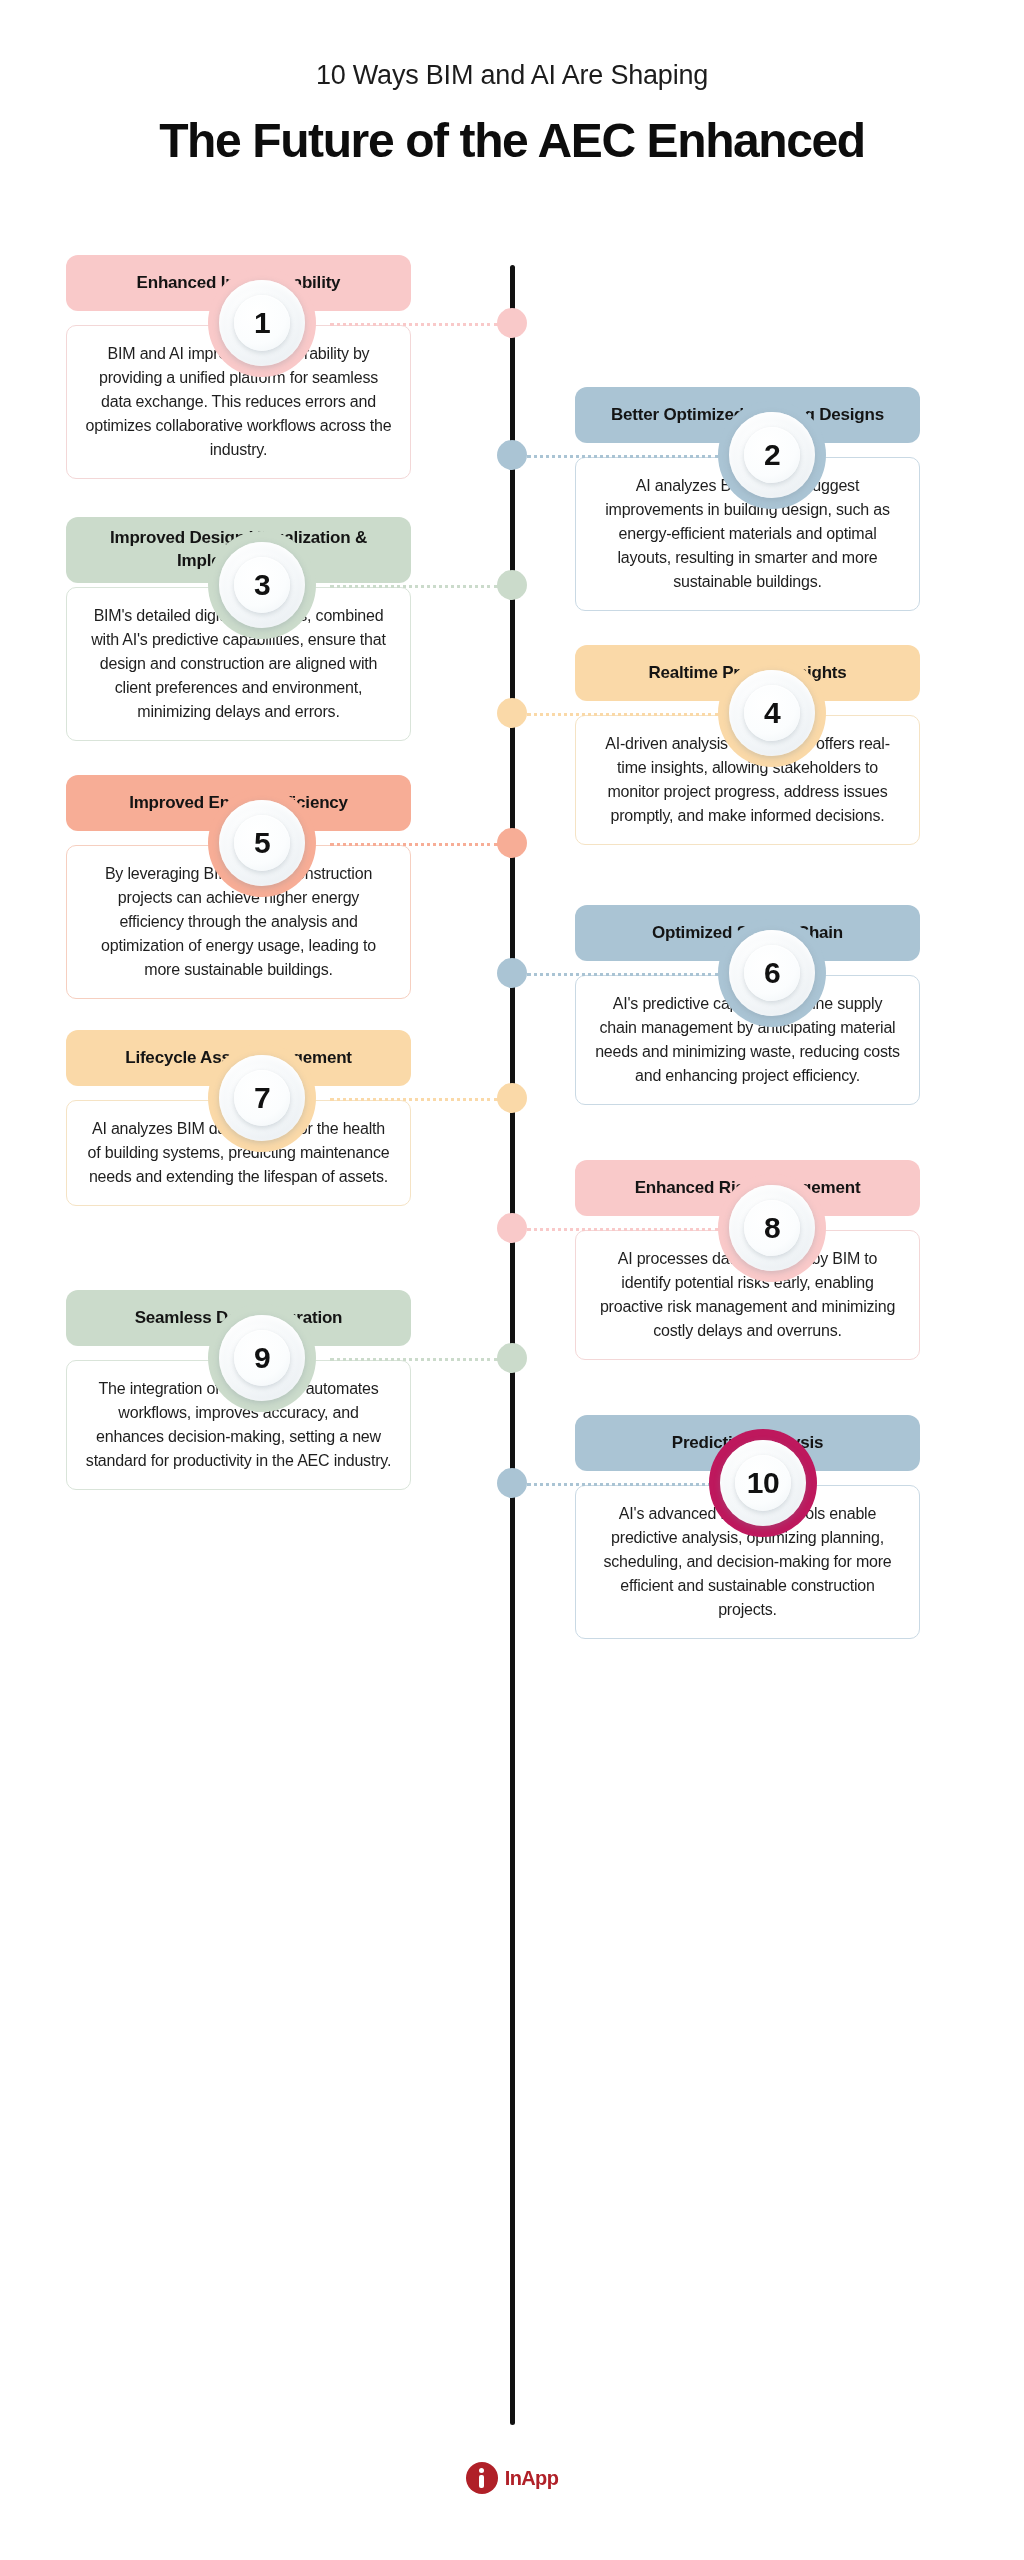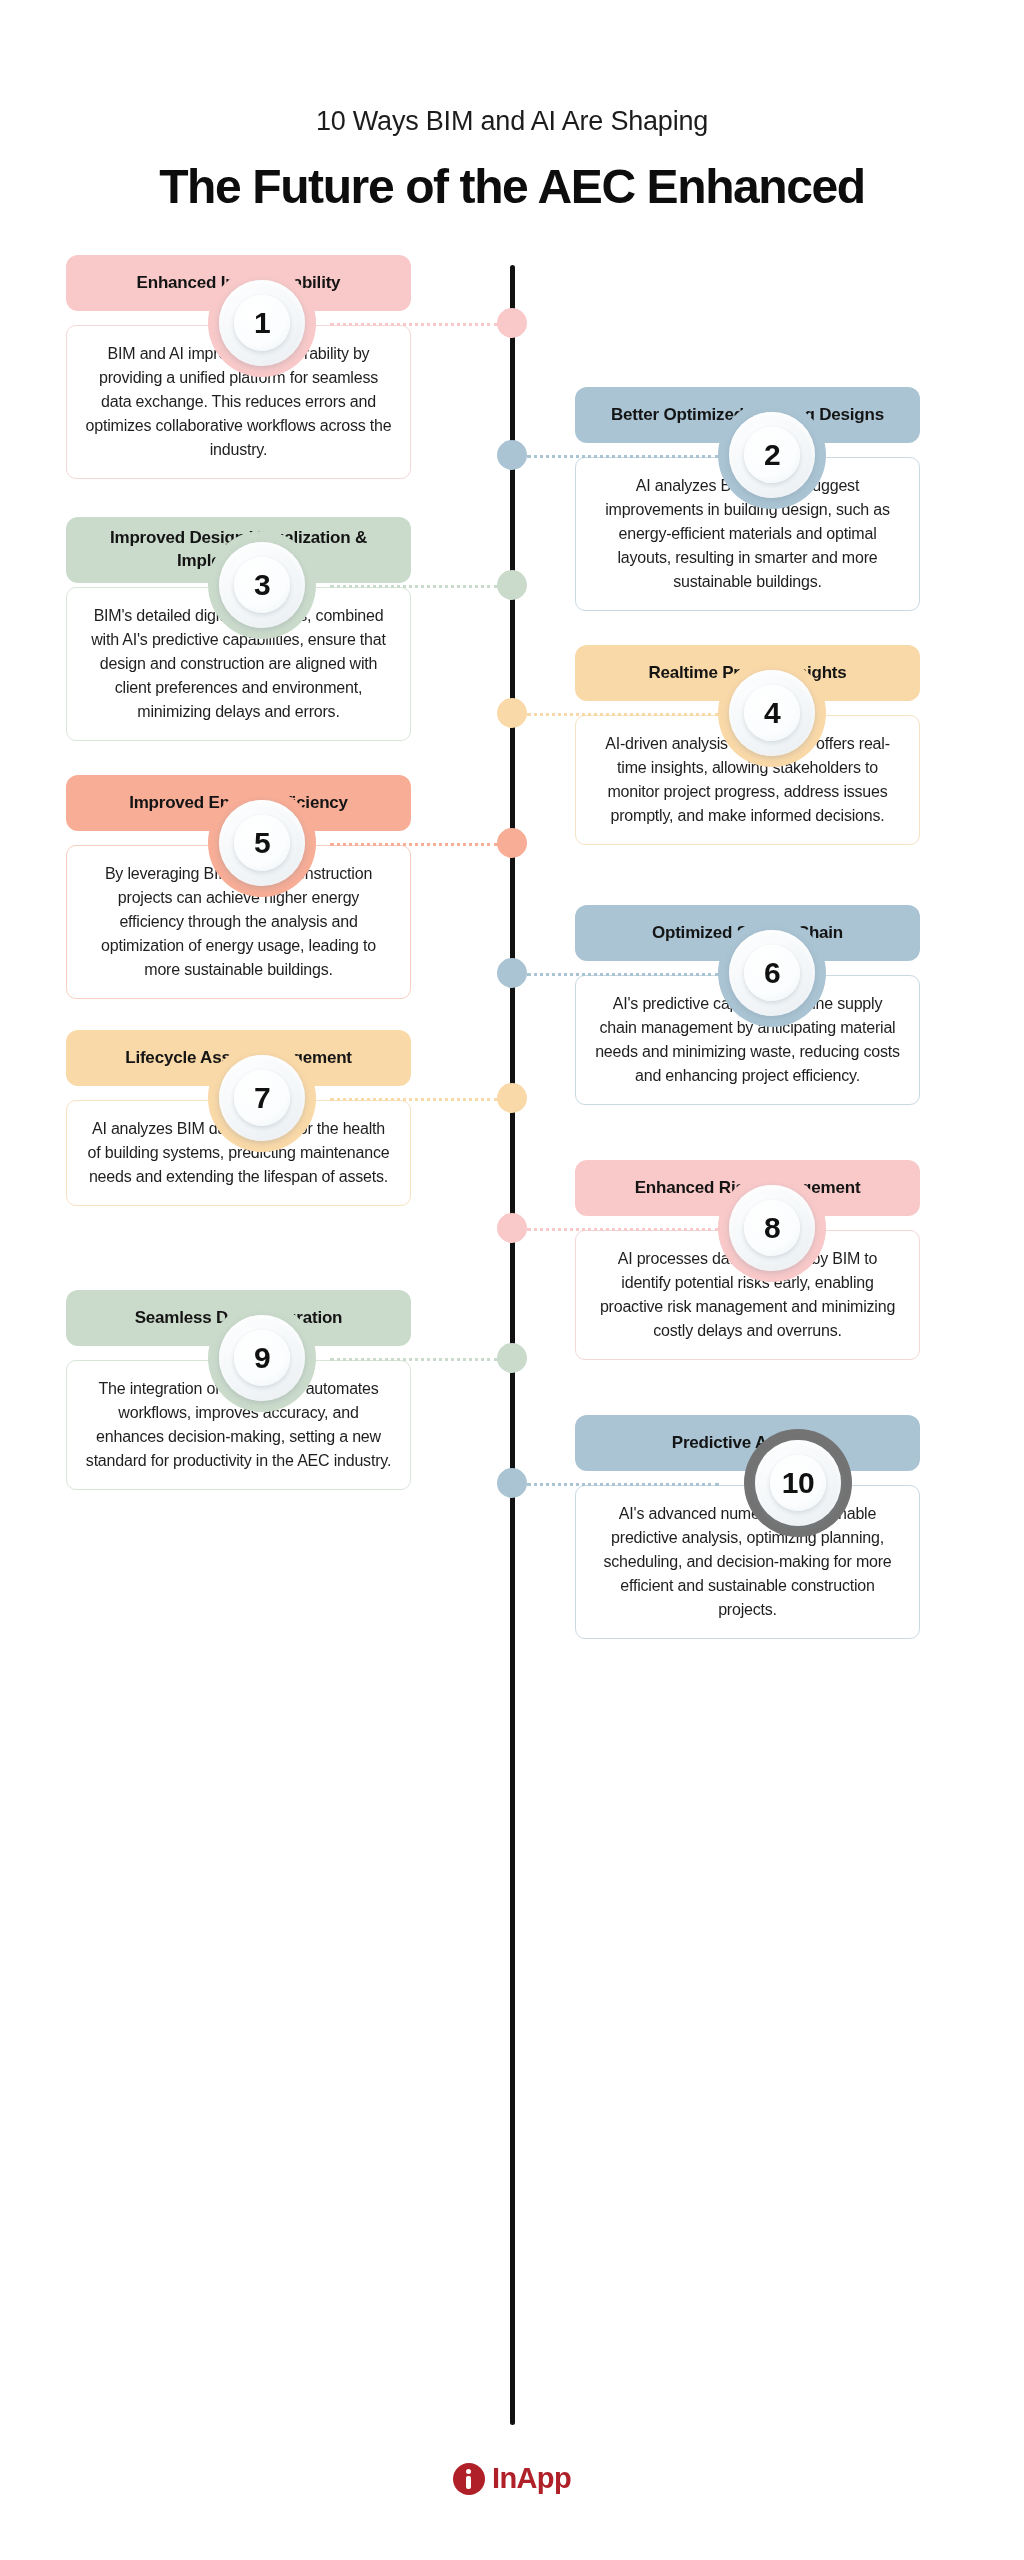--- a/index.html
+++ b/index.html
@@ -9,21 +9,21 @@
     height: 2560px;
     background: #ffffff;
     font-family: "Liberation Sans", sans-serif;
     position: relative;
     overflow: hidden;
   }
 
   
   .header {
     width: 100%;
-    padding-top: 106px;
+    padding-top: 60px;
     text-align: center;
   }
   .header-eyebrow {
     font-size: 27px;
     font-weight: 400;
     color: #1c1c1c;
     letter-spacing: -0.2px;
   }
   .header-title {
     font-size: 48px;
@@ -173,21 +173,21 @@
     content: "";
     position: absolute;
     left: 13px;
     top: 13px;
     width: 5px;
     height: 13px;
     border-radius: 2px;
     background: #ffffff;
   }
   .logo-text {
-    font-size: 29px;
+    font-size: 20px;
     font-weight: 700;
     color: #b02028;
     letter-spacing: -0.6px;
   }
 </style>
 </head>
 <body>
 
 <div class="header">
   <div class="header-eyebrow">10 Ways BIM and AI Are Shaping</div>
@@ -312,21 +312,21 @@
           <div class="num">9</div>
         </div>
         <div class="spine-dot" style="top: 53px; background: rgb(203, 219, 203);"></div>
         <div class="connector" style="top: 68px; left: 330px; width: 168px; border-top-color: rgb(203, 219, 203);"></div>
       </div>
       <div class="row" style="top: 1160px;">
         <div class="pill" style="left: 575px; top: 0px; background: rgb(170, 196, 212);">
           <span>Predictive Analysis</span>
         </div>
         <div class="card" style="left: 575px; top: 70px; border-color: rgb(201, 217, 228);"><span>AI's advanced numerical tools enable predictive analysis, optimizing planning, scheduling, and decision-making for more efficient and sustainable construction projects.</span></div>
-        <div class="numcircle" style="left: 744px; top: 14px; background: #737373;">
+        <div class="numcircle" style="left: 709px; top: 14px; background: #be185d;">
           <div class="ring-inner"></div>
           <div class="disc"></div>
           <div class="num">10</div>
         </div>
         <div class="spine-dot" style="top: 53px; background: rgb(170, 196, 212);"></div>
         <div class="connector" style="top: 68px; left: 527px; width: 192px; border-top-color: rgb(170, 196, 212);"></div>
       </div>
     </div>
 </div>
 

